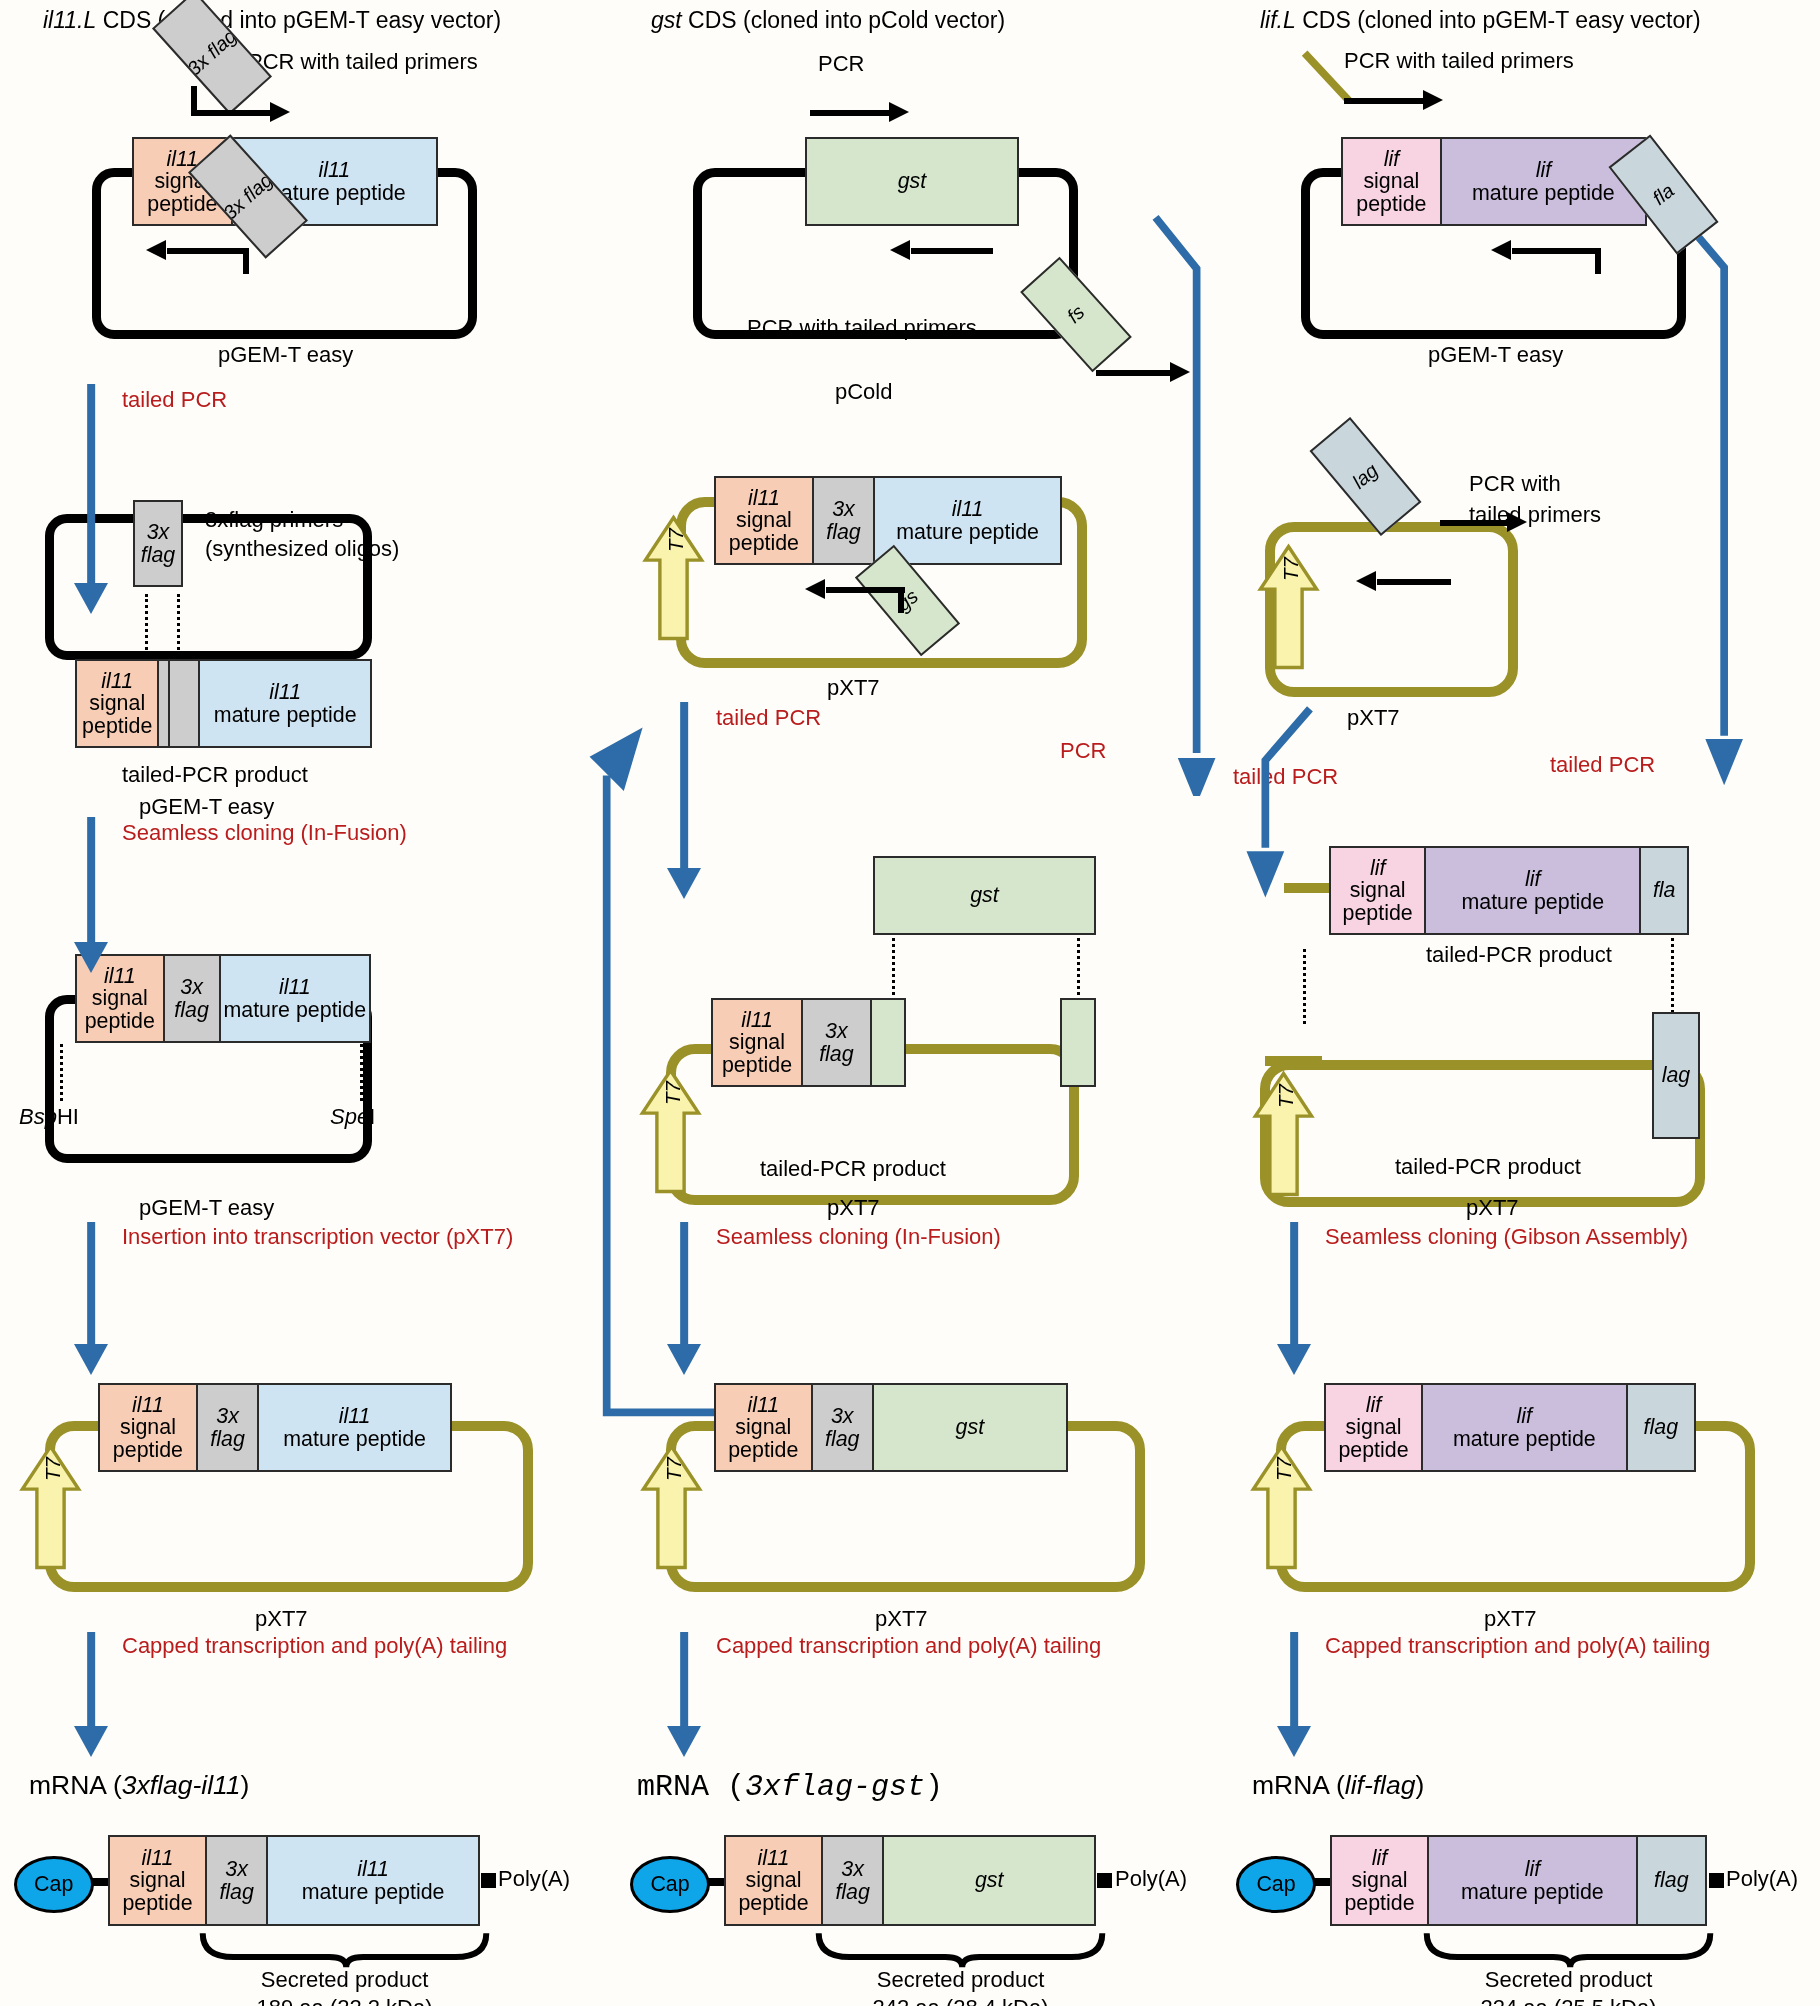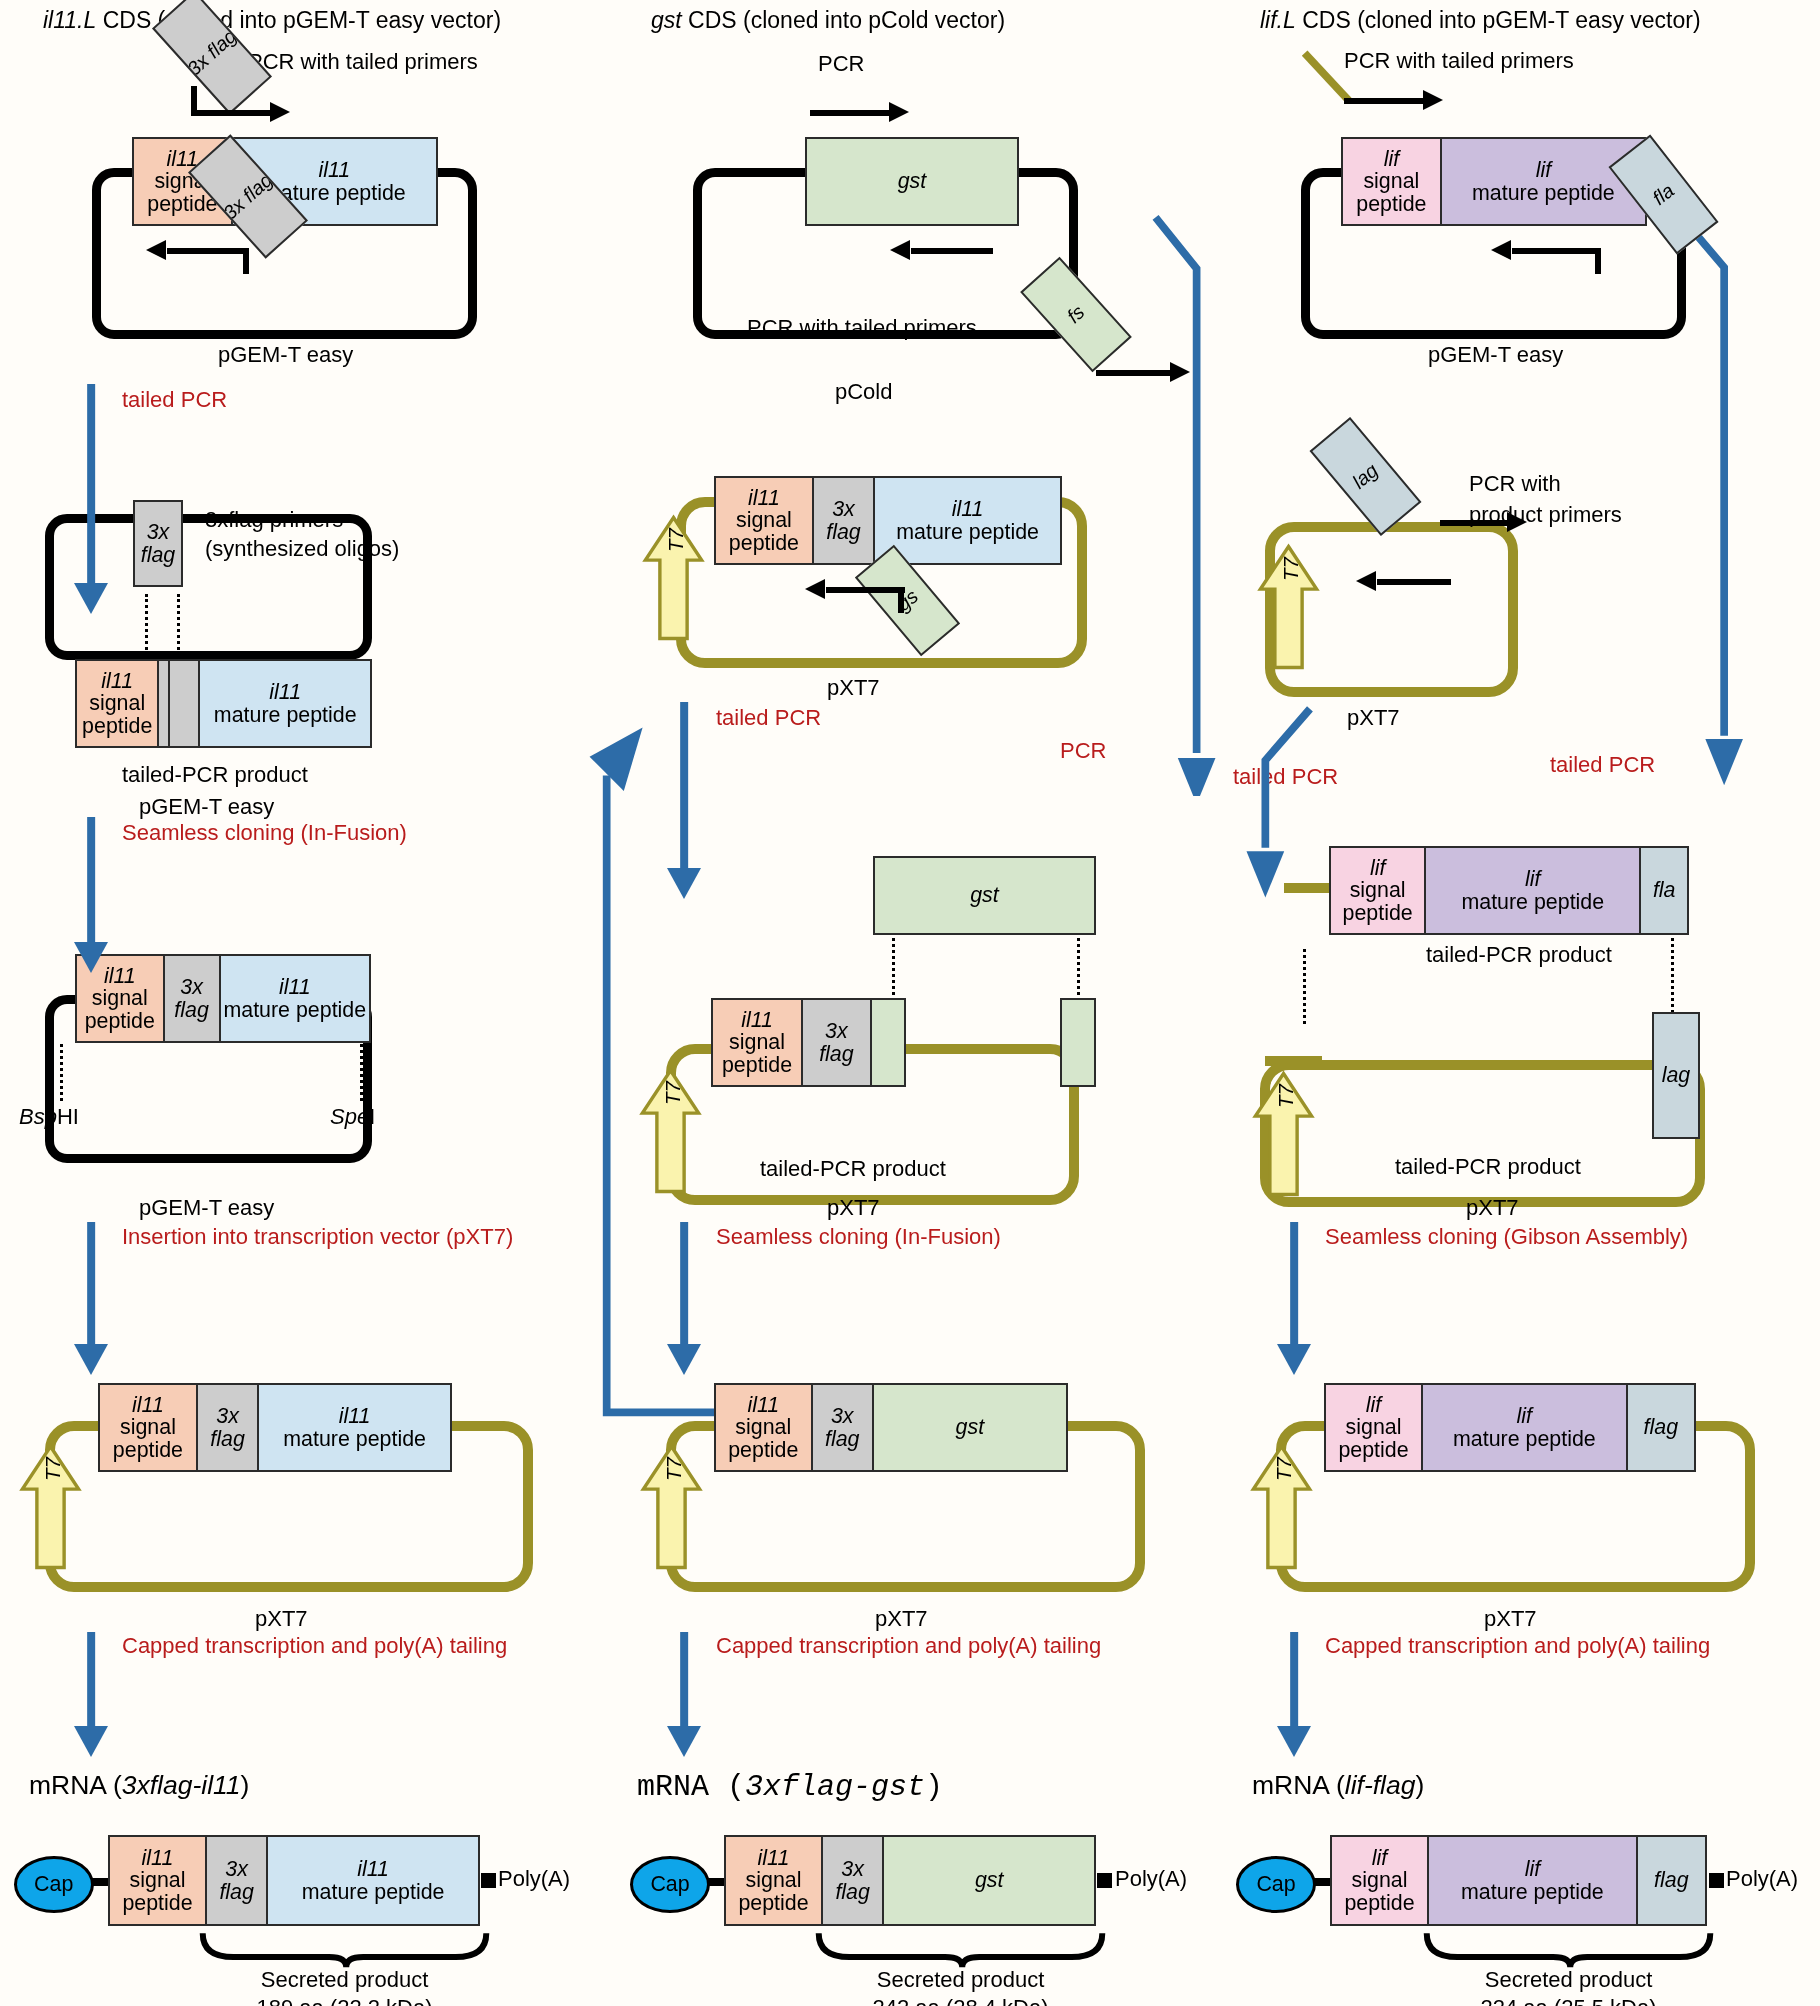--- a/index.html
+++ b/index.html
@@ -272,21 +272,21 @@
   <div class="t7lab">T7</div>
 </div>
 <div class="tag tag-blue" style="left:1310px;top:450px;width:111px;height:53px;transform:rotate(50deg);">
   <span style="transform:rotate(-90deg);white-space:nowrap;">lag</span>
 </div>
 <div class="parrow r" style="left:1440px;top:520px;width:86px;">
   <div class="sh" style="left:0;width:67px;"></div>
       <div class="hd" style="left:67px;"></div>
 </div>
 <div class="abs lbl" style="left:1469px;top:471px;">PCR with</div>
-<div class="abs lbl" style="left:1469px;top:502px;">product primers</div>
+<div class="abs lbl" style="left:1469px;top:502px;">tailed primers</div>
 <div class="parrow l" style="left:1356px;top:579px;width:94px;">
   <div class="sh" style="left:20.5px;width:74px;"></div>
       <div class="hd" style="left:0;"></div>
 </div>
 <div class="abs lbl" style="left:1347px;top:705px;">pXT7</div>
 
 <div class="barrow" style="left:73px;top:817px;width:36px;height:154px;">
   <div class="shaft" style="height:125px;"></div>
       <div class="head" style="top:125px;"></div>
 </div>

